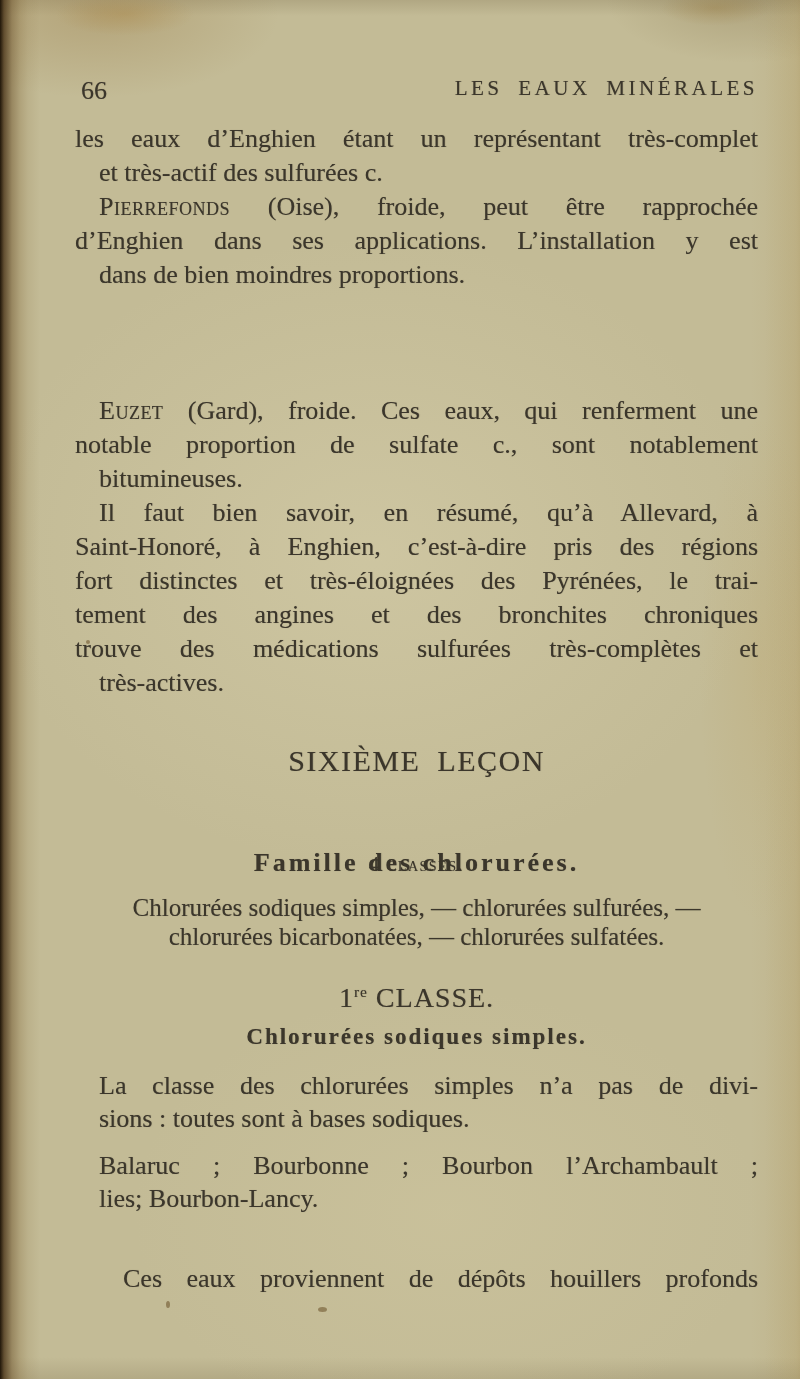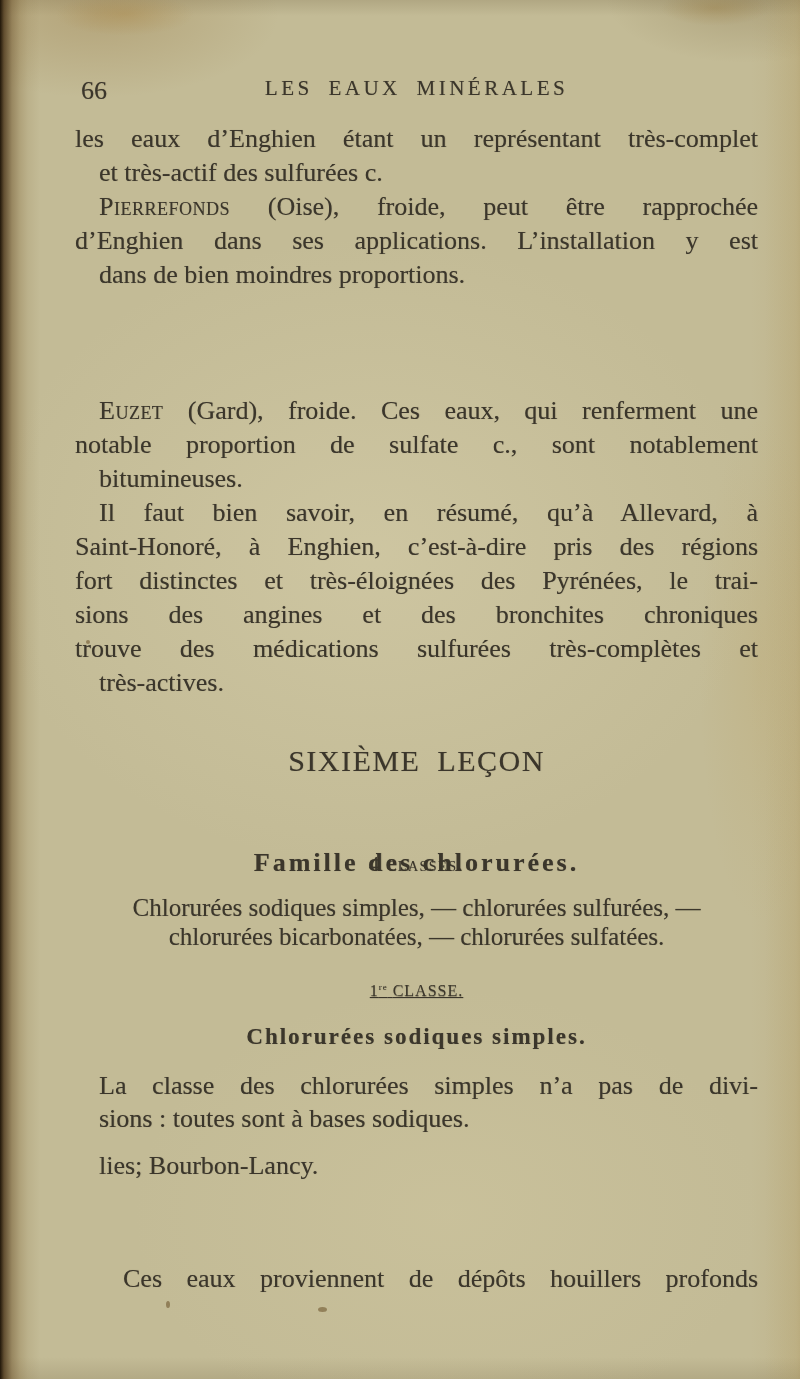--- a/index.html
+++ b/index.html
@@ -35,34 +35,34 @@
   .stain.s3 { left:700px; top:420px; width:120px; height:500px; background:radial-gradient(ellipse, rgba(186,156,88,0.18), rgba(186,156,88,0) 72%); }
   .speck { position:absolute; background:rgba(104,78,38,0.55); border-radius:50%; }
   .speck.k1 { left:318px; top:1307px; width:9px; height:5px; }
   .speck.k2 { left:166px; top:1301px; width:4px; height:7px; }
   .speck.k3 { left:86px;  top:640px;  width:4px; height:4px; }
 
   .textblock { position:absolute; left:75px; width:683px; }
 
   .header-row { height:30px; }
   .pagenum { position:absolute; left:6px; top:0; font-size:26px; }
-  .runtitle { text-align:center; font-size:21px; letter-spacing:3.5px; word-spacing:7px; }
+  .runtitle { text-align:right; font-size:21px; letter-spacing:3.5px; word-spacing:7px; }
 
   .bline { font-size:26px; line-height:34px; text-align:justify; text-align-last:justify; }
   .bline.last { text-align-last:left;margin-left:24px; }
   .bline.indent { text-indent:24px; }
   .lead { font-variant:small-caps; letter-spacing:0.5px; }
 
   .center { text-align:center; text-align-last:center; }
   .lesson-title { font-size:30px; letter-spacing:1.5px; word-spacing:8px; }
   .family-heading { font-size:26px; font-weight:bold; letter-spacing:3px;margin-top:40px; }
   .classes-line { font-size:20px; letter-spacing:1.5px; }
   .sc { font-variant:small-caps; }
   .class-list .bline { font-size:25px; line-height:29px; text-align:center; text-align-last:center; }
-  .first-class-line { font-size:16px; letter-spacing:1px;text-decoration:underline; }
+  .first-class-line { font-size:28px; letter-spacing:1px; }
   .first-class-line sup { font-size:0.55em; }
   .first-class-heading { font-size:23px; font-weight:bold; letter-spacing:2px; }
   .bottom .bline { line-height:33px; }
 </style>
 </head>
 <body>
 
 <div class="page">
 
   <div class="gutter"></div>
@@ -94,21 +94,21 @@
   <div class="textblock" style="top:394px">
     <div class="bline indent"><span class="lead">Euzet</span><span> (Gard), froide. Ces eaux, qui renferment une</span></div>
     <div class="bline">notable proportion de sulfate c., sont notablement</div>
     <div class="bline last">bitumineuses.</div>
   </div>
 
   <div class="textblock" style="top:496px">
     <div class="bline indent">Il faut bien savoir, en résumé, qu’à Allevard, à</div>
     <div class="bline">Saint-Honoré, à Enghien, c’est-à-dire pris des régions</div>
     <div class="bline">fort distinctes et très-éloignées des Pyrénées, le trai-</div>
-    <div class="bline">sions des angines et des bronchites chroniques</div>
+    <div class="bline">tement des angines et des bronchites chroniques</div>
     <div class="bline">trouve des médications sulfurées très-complètes et</div>
     <div class="bline last">très-actives.</div>
   </div>
 
   <div class="textblock center lesson-title" style="top:744px">SIXIÈME LEÇON</div>
 
   <div class="textblock center family-heading" style="top:808px">Famille des chlorurées.</div>
 
   <div class="textblock center classes-line" style="top:853px"><span>4</span> <span class="sc">classes.</span></div>
 
@@ -120,20 +120,21 @@
   <div class="textblock center first-class-line" style="top:982px"><span>1</span><sup>re</sup> <span>CLASSE.</span></div>
 
   <div class="textblock center first-class-heading" style="top:1024px">Chlorurées sodiques simples.</div>
 
   <div class="textblock bottom" style="top:1069px">
     <div class="bline indent">La classe des chlorurées simples n’a pas de divi-</div>
     <div class="bline last">sions : toutes sont à bases sodiques.</div>
   </div>
 
   <div class="textblock bottom" style="top:1149px">
+    <div class="bline indent">Balaruc ; Bourbonne ; Bourbon l’Archambault ;</div>
     <div class="bline last">lies; Bourbon-Lancy.</div>
   </div>
 
   <div class="textblock bottom" style="top:1262px">
     <div class="bline indent last" style="text-align-last:justify">Ces eaux proviennent de dépôts houillers profonds</div>
   </div>
 
 </div>
 
 </body></html>

